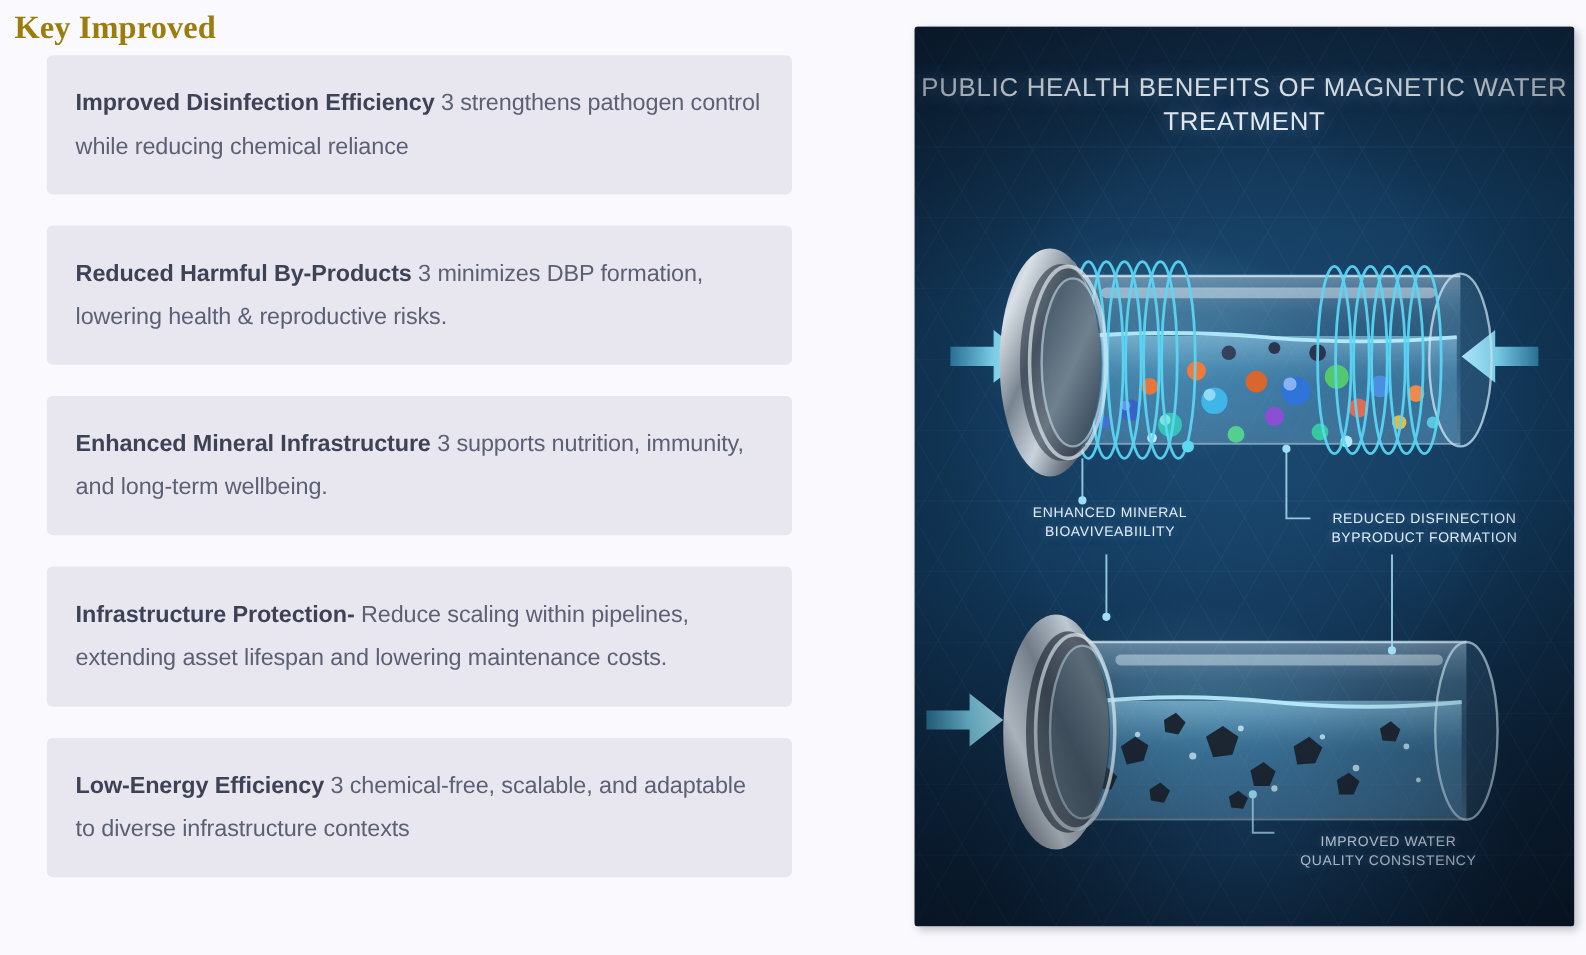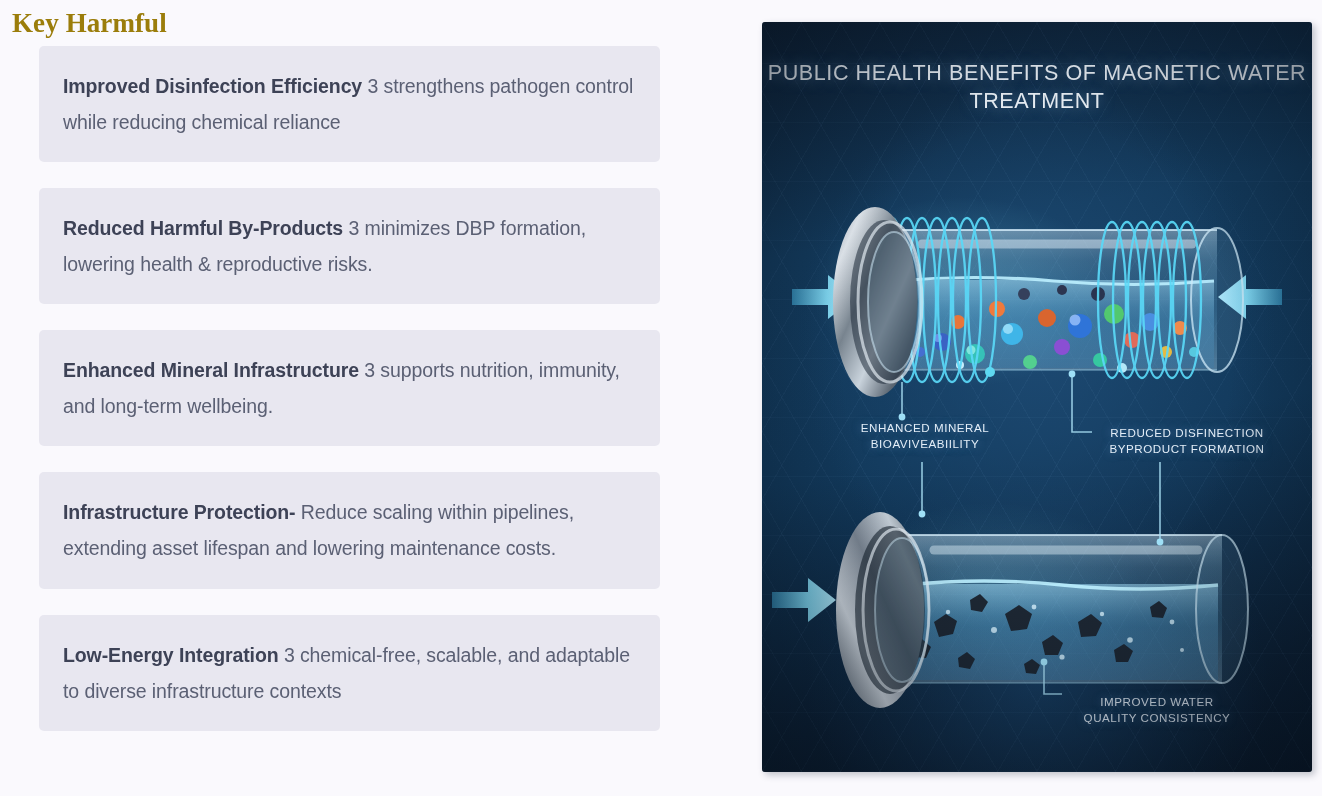--- a/index.html
+++ b/index.html
@@ -99,37 +99,37 @@
   .cap-mineral { left: 78px; top: 398px; width: 170px; }
   .cap-byproduct { left: 330px; top: 403px; width: 190px; text-align: center; }
   .cap-quality { left: 300px; top: 672px; width: 190px; text-align: center; }
 </style>
 </head>
 <body>
 
 <div class="page">
 
   <div class="left-col">
-    <h2 class="page-title">Key Harmful</h2>
+    <h2 class="page-title">Key Improved</h2>
 
     <ul class="benefit-list">
       <li class="benefit-card">
         <span class="term">Improved Disinfection Efficiency</span><span class="desc"> 3 strengthens pathogen control while reducing chemical reliance</span>
       </li>
       <li class="benefit-card">
         <span class="term">Reduced Harmful By-Products</span><span class="desc"> 3 minimizes DBP formation, lowering health &amp; reproductive risks.</span>
       </li>
       <li class="benefit-card">
         <span class="term">Enhanced Mineral Infrastructure</span><span class="desc"> 3 supports nutrition, immunity, and long-term wellbeing.</span>
       </li>
       <li class="benefit-card">
         <span class="term">Infrastructure Protection-</span><span class="desc"> Reduce scaling within pipelines, extending asset lifespan and lowering maintenance costs.</span>
       </li>
       <li class="benefit-card">
-        <span class="term">Low-Energy Integration</span><span class="desc"> 3 chemical-free, scalable, and adaptable to diverse infrastructure contexts</span>
+        <span class="term">Low-Energy Efficiency</span><span class="desc"> 3 chemical-free, scalable, and adaptable to diverse infrastructure contexts</span>
       </li>
     </ul>
   </div>
 
   <div class="figure-panel">
     <div class="hex-layer"></div>
 
     <div class="fig-title">PUBLIC HEALTH BENEFITS OF
 MAGNETIC WATER TREATMENT</div>
 

